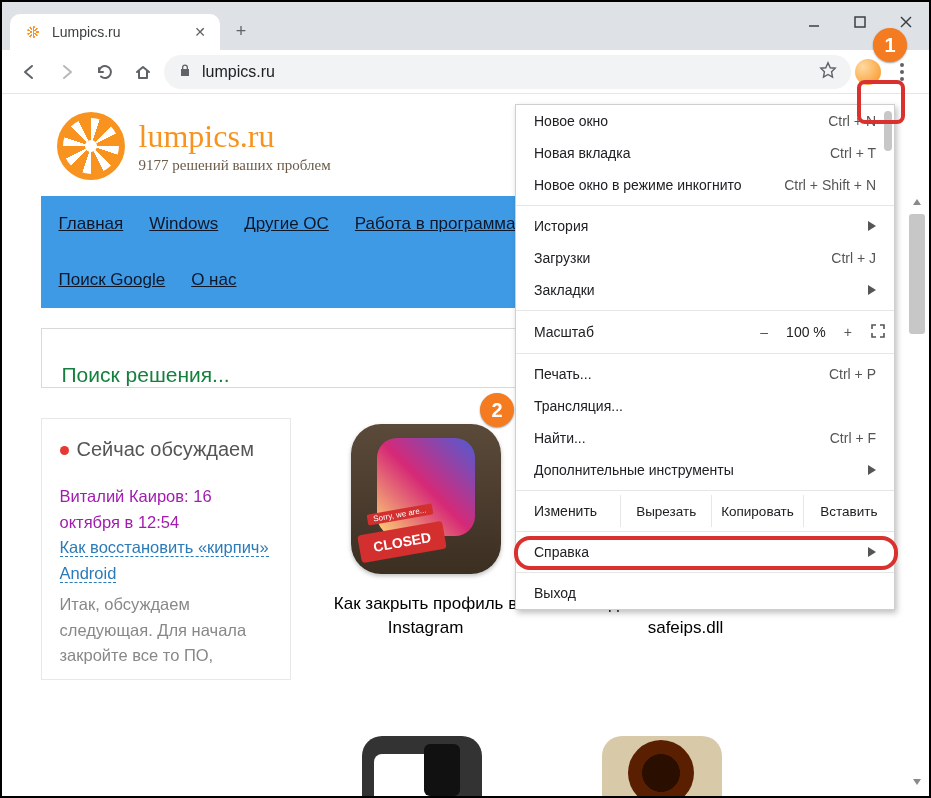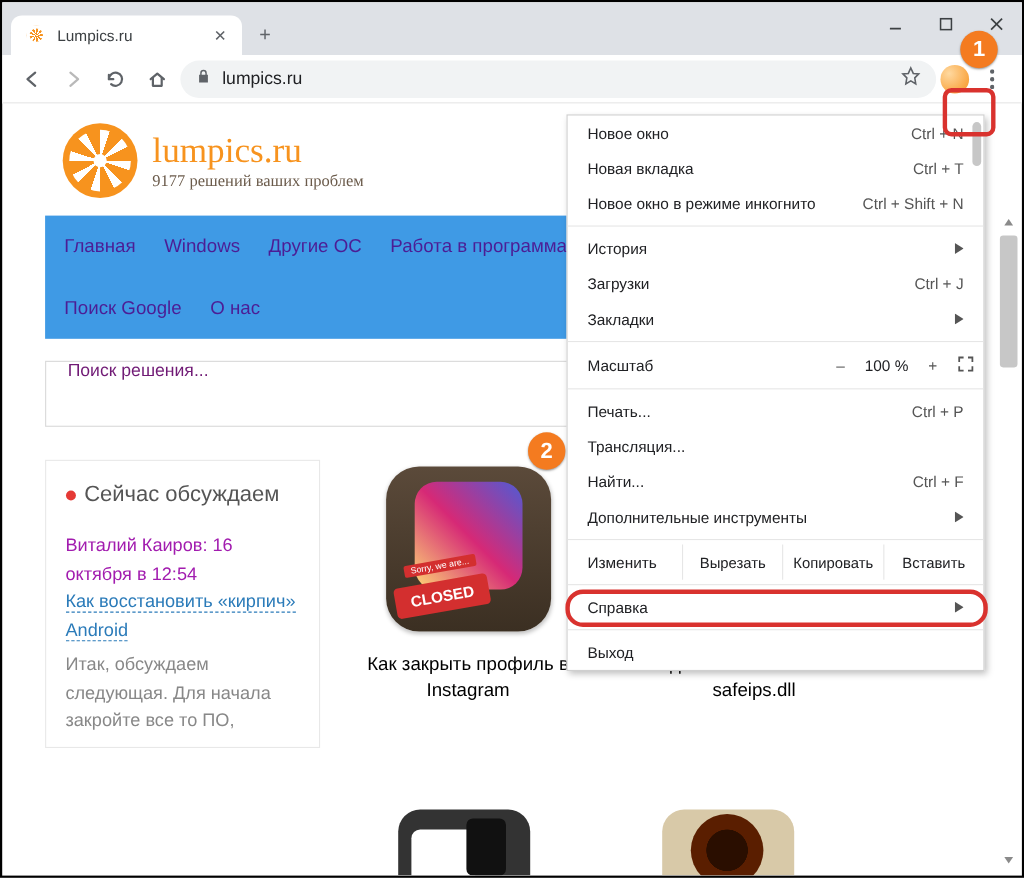--- a/index.html
+++ b/index.html
@@ -36,25 +36,25 @@
   .page { position:absolute; top:92px; left:0; right:0; bottom:0; overflow:hidden; }
   .wrap { width: 850px; margin: 0 auto; padding-top: 18px;}
   .brand { display:flex; align-items:center; gap:14px; padding-left: 16px;}
   .brandicon { width:68px; height:68px; border-radius:50%; position:relative; background:#f7931e;}
   .brandicon::before{content:"";position:absolute;inset:6px;border-radius:50%;
     background: repeating-conic-gradient(#fff 0 18deg, #f7931e 18deg 45deg);}
   .brandicon::after{content:"";position:absolute;inset:28px;border-radius:50%;background:#fff;}
   .brandtext .t1{ font-size:32px; color:#f7931e; font-weight:400; font-family: Georgia, serif;}
   .brandtext .t2{ font-size:15px; color:#6b5b4b; font-family: Georgia, serif; margin-top:2px;}
 
-  .nav { margin-top:16px; background:#3f9ae5; color:#4c1d95; border-radius:0; padding: 0 18px; }
+  .nav { margin-top:16px; background:#3f9ae5; color:#0f172a; border-radius:0; padding: 0 18px; text-decoration: underline; }
   .navrow { display:flex; gap:26px; height:56px; align-items:center; font-size:17px;}
   .navrow span{white-space:nowrap;}
 
-  .search { margin-top:20px; border:1px solid #d9d9d9; height:60px; display:flex; align-items:flex-start; padding:0 20px; color:#701a75; font-size:16px;}
+  .search { margin-top:20px; border:1px solid #d9d9d9; height:60px; display:flex; align-items:flex-end; padding:0 20px; color:#15803d; font-size:21px;}
 
   .cols { margin-top:30px; display:flex; gap:30px;}
   .leftcol { width:250px; border:1px solid #e8e8e8; padding:18px 18px 10px; font-size:17px; color:#333;}
   .leftcol .hd{ display:flex; align-items:flex-start; gap:8px; font-size:20px; color:#555; line-height:1.25;}
   .reddot{ width:9px;height:9px;border-radius:50%;background:#e53935; margin-top:9px; flex:none;}
   .comment{ margin-top:22px; font-size:16.5px; line-height:1.55; color:#333;}
   .comment a{ color:#2b7bb9; border-bottom:1px dashed #2b7bb9; text-decoration:none;}
   .comment .meta{color:#a21caf;}
   .comment .body{ color:#888; margin-top:6px;}
 

